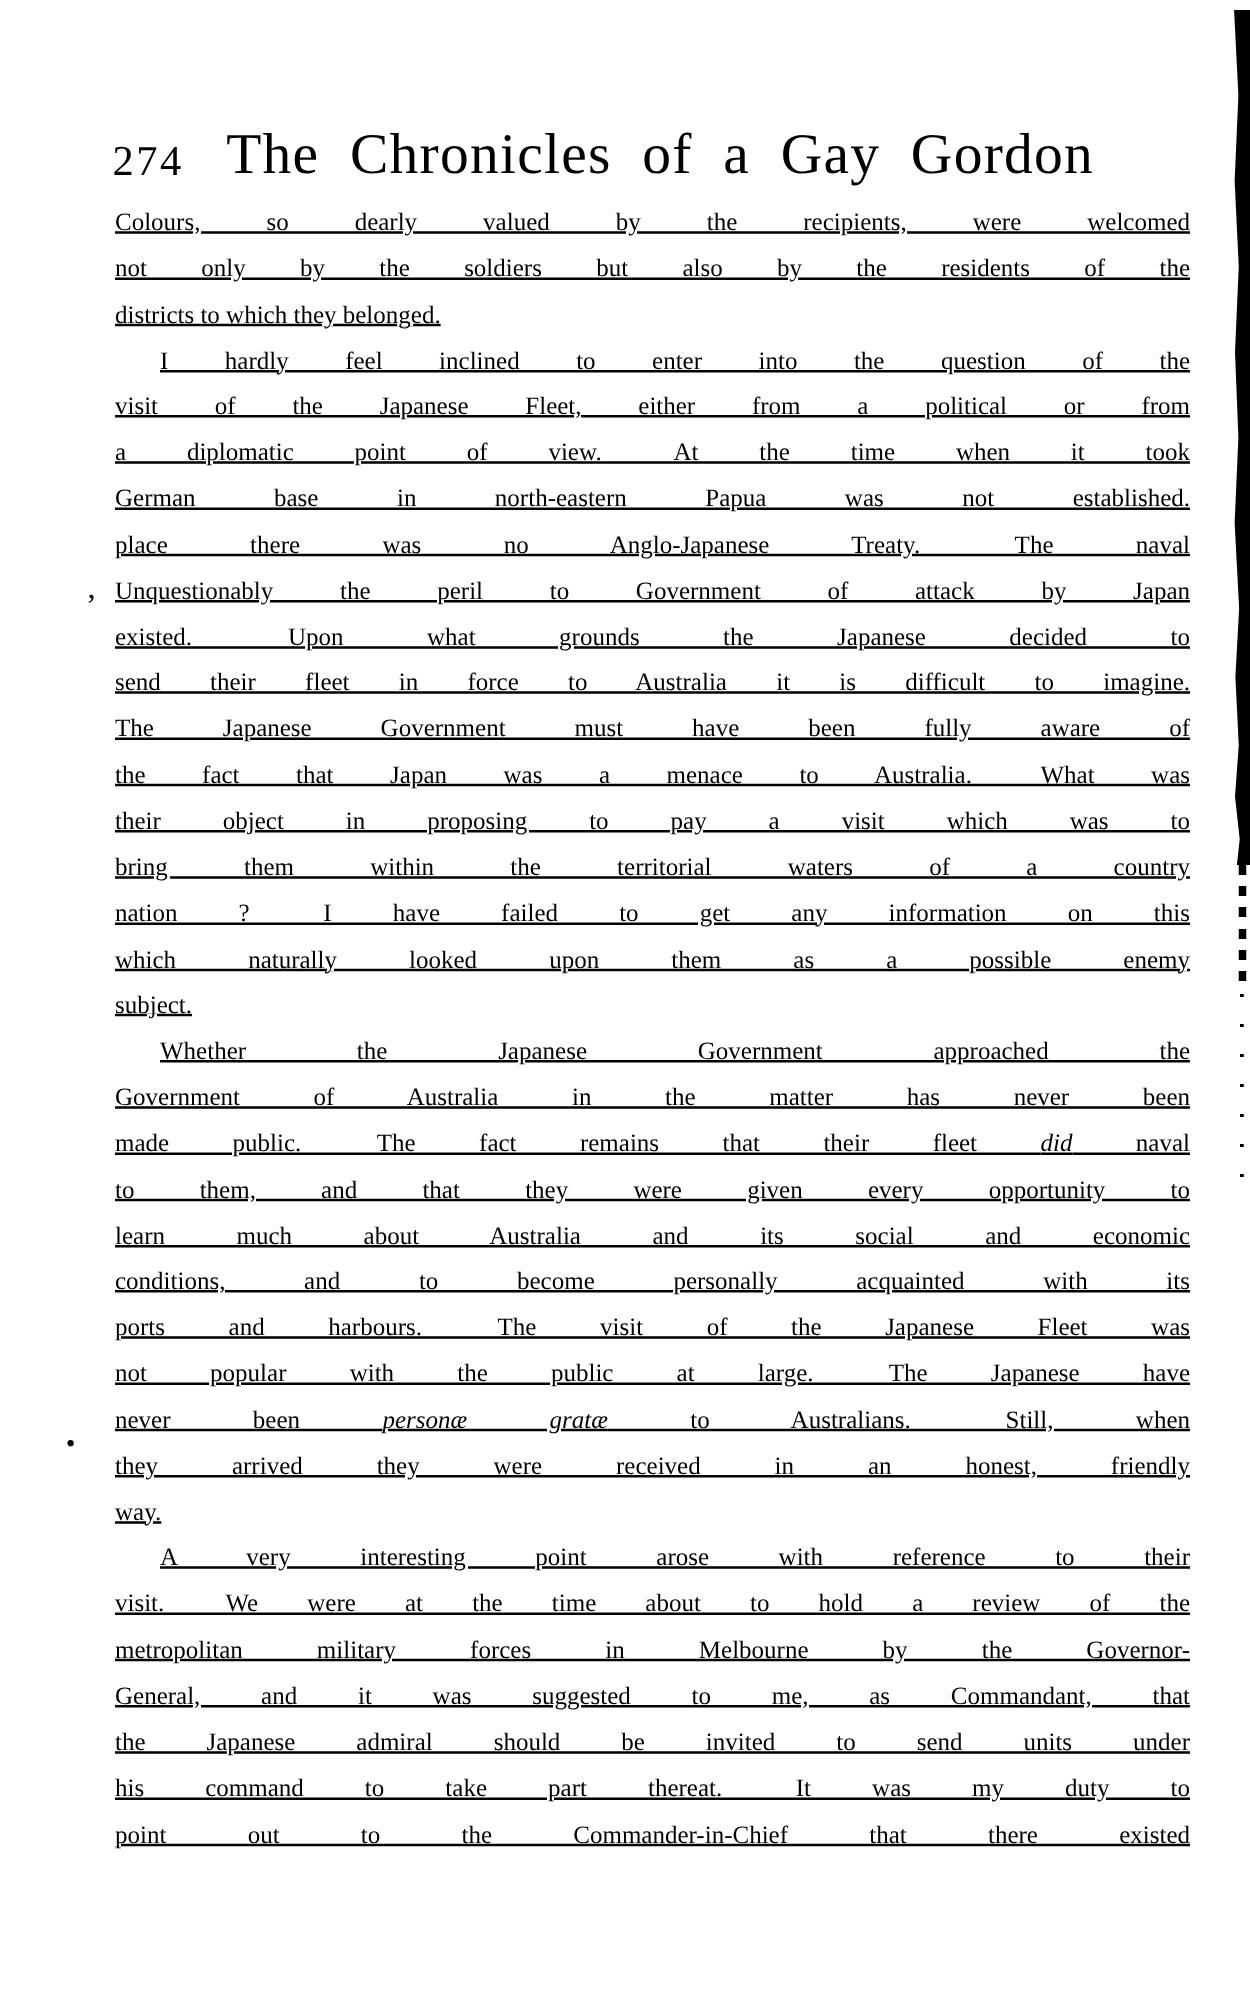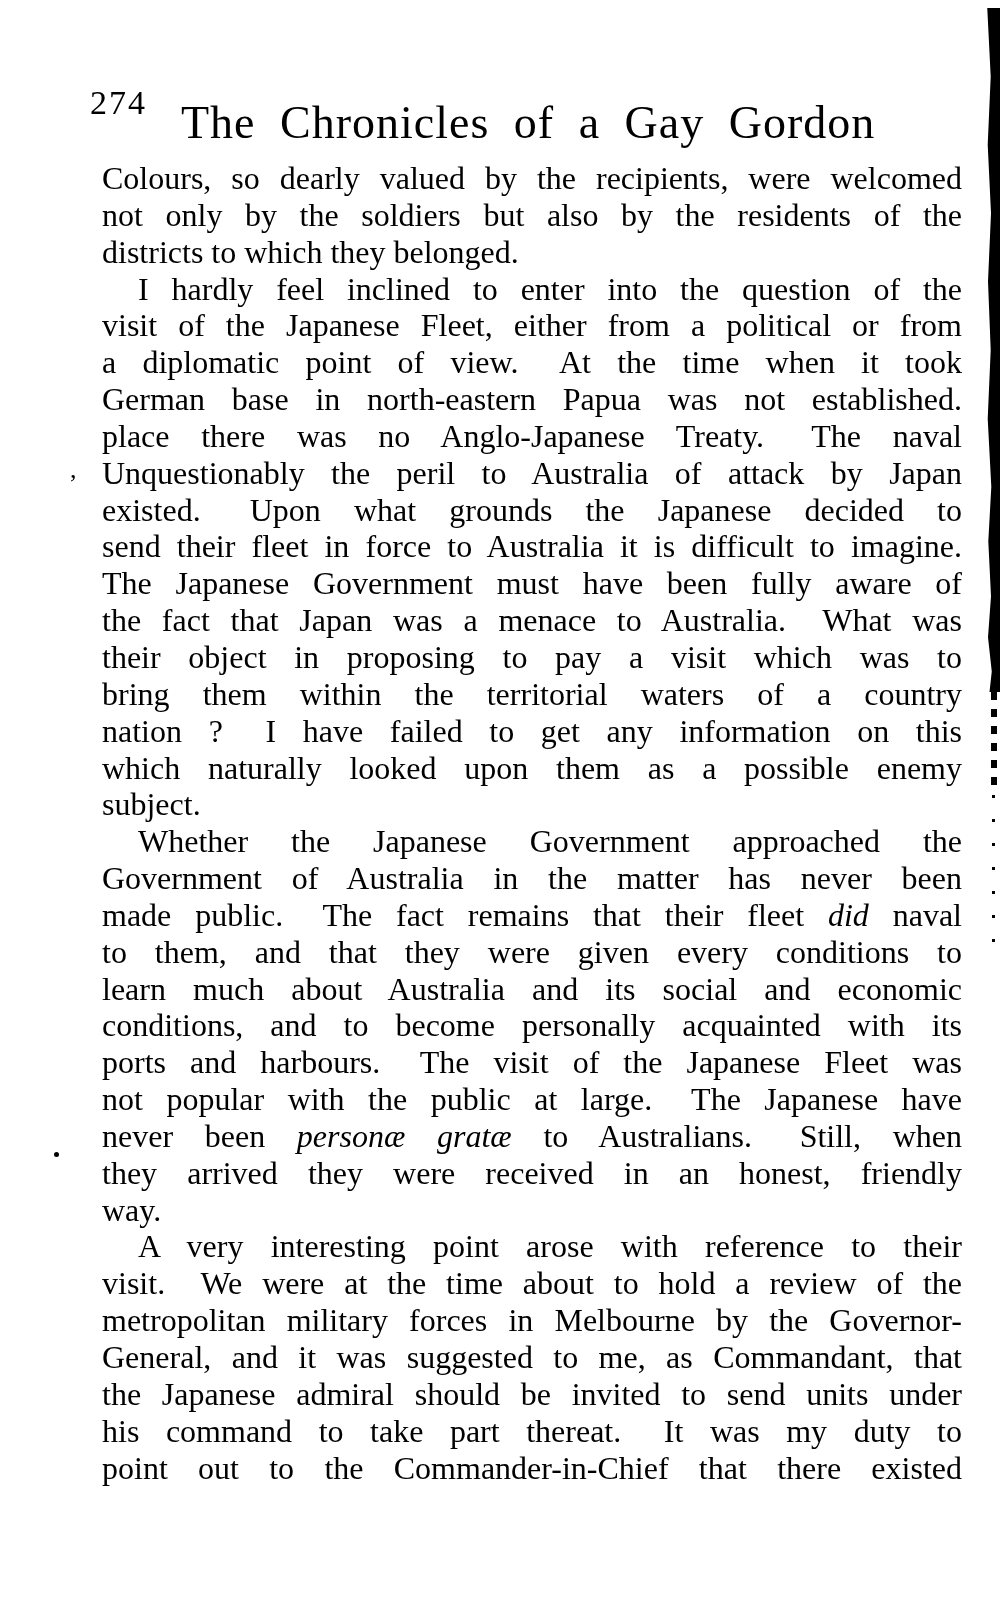--- a/index.html
+++ b/index.html
@@ -9,39 +9,40 @@
     background:#ffffff;
     color:#000;
     font-family:"Liberation Serif", "DejaVu Serif", serif;
     overflow:hidden;
     margin:0 auto;
   }
   
   .header {
     position:absolute;
     left:90px; top:84px; width:860px;
-    display:flex; align-items:flex-start;
+    display:flex; align-items:flex-end;
     white-space:nowrap;
   }
   .pagenum {
     font-size:34px;
     letter-spacing:2px;
   }
   .title {
     font-size:46px;
     margin-left:34px;
     word-spacing:12px;
     letter-spacing:1px;
     margin-top:12px;
   }
   
   .text-block {
     position:absolute;
-    left:102px; top:160px; width:860px;
-    font-size:32px;
+    left:92px; top:160px; width:860px;
+    font-size:20px;
+    text-decoration:underline;
   }
   .para { margin:0; }
   .line {
     height:36.85px;
     line-height:36.85px;
     overflow:hidden;
   }
   .line.just {
     text-align:justify;
     text-align-last:justify;
@@ -99,36 +100,36 @@
         <div class="line just"><span>Colours, so dearly valued by the recipients, were welcomed</span></div>
         <div class="line just"><span>not only by the soldiers but also by the residents of the</span></div>
         <div class="line"><span>districts to which they belonged.</span></div>
       </div>
       <div class="para">
         <div class="line just first"><span>I hardly feel inclined to enter into the question of the</span></div>
         <div class="line just"><span>visit of the Japanese Fleet, either from a political or from</span></div>
         <div class="line just"><span>a diplomatic point of view.  At the time when it took</span></div>
         <div class="line just"><span>German base in north-eastern Papua was not established.</span></div>
         <div class="line just"><span>place there was no Anglo-Japanese Treaty.  The naval</span></div>
-        <div class="line just"><span>Unquestionably the peril to Australia of attack by Japan</span></div>
+        <div class="line just"><span>Unquestionably the peril to Government of attack by Japan</span></div>
         <div class="line just"><span>existed.  Upon what grounds the Japanese decided to</span></div>
         <div class="line just"><span>send their fleet in force to Australia it is difficult to imagine.</span></div>
         <div class="line just"><span>The Japanese Government must have been fully aware of</span></div>
         <div class="line just"><span>the fact that Japan was a menace to Australia.  What was</span></div>
         <div class="line just"><span>their object in proposing to pay a visit which was to</span></div>
         <div class="line just"><span>bring them within the territorial waters of a country</span></div>
         <div class="line just"><span>nation&nbsp;?  I have failed to get any information on this</span></div>
         <div class="line just"><span>which naturally looked upon them as a possible enemy</span></div>
         <div class="line"><span>subject.</span></div>
       </div>
       <div class="para">
         <div class="line just first"><span>Whether the Japanese Government approached the</span></div>
         <div class="line just"><span>Government of Australia in the matter has never been</span></div>
         <div class="line just"><span>made public.  The fact remains that their fleet </span><span class="it">did</span><span> naval</span></div>
-        <div class="line just"><span>to them, and that they were given every conditions to</span></div>
+        <div class="line just"><span>to them, and that they were given every opportunity to</span></div>
         <div class="line just"><span>learn much about Australia and its social and economic</span></div>
         <div class="line just"><span>conditions, and to become personally acquainted with its</span></div>
         <div class="line just"><span>ports and harbours.  The visit of the Japanese Fleet was</span></div>
         <div class="line just"><span>not popular with the public at large.  The Japanese have</span></div>
         <div class="line just"><span>never been </span><span class="it">personæ gratæ</span><span> to Australians.  Still, when</span></div>
         <div class="line just"><span>they arrived they were received in an honest, friendly</span></div>
         <div class="line"><span>way.</span></div>
       </div>
       <div class="para">
         <div class="line just first"><span>A very interesting point arose with reference to their</span></div>

